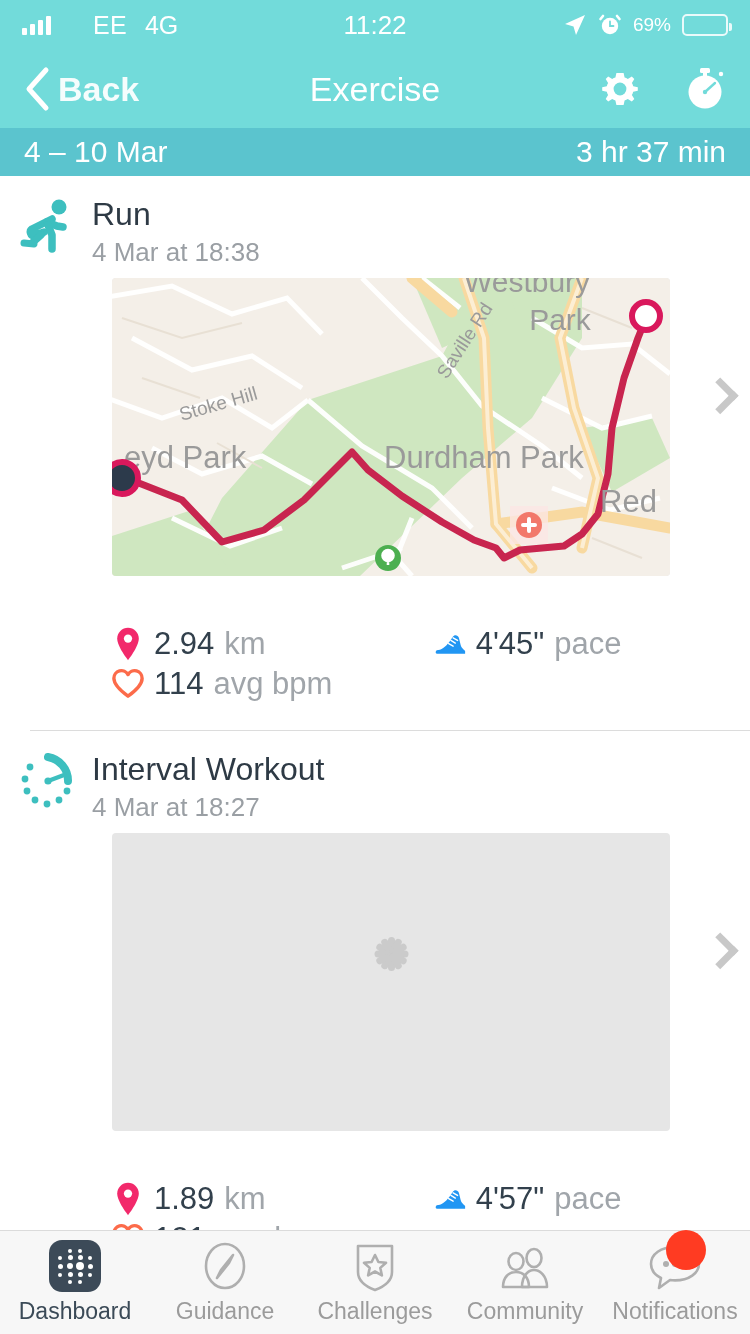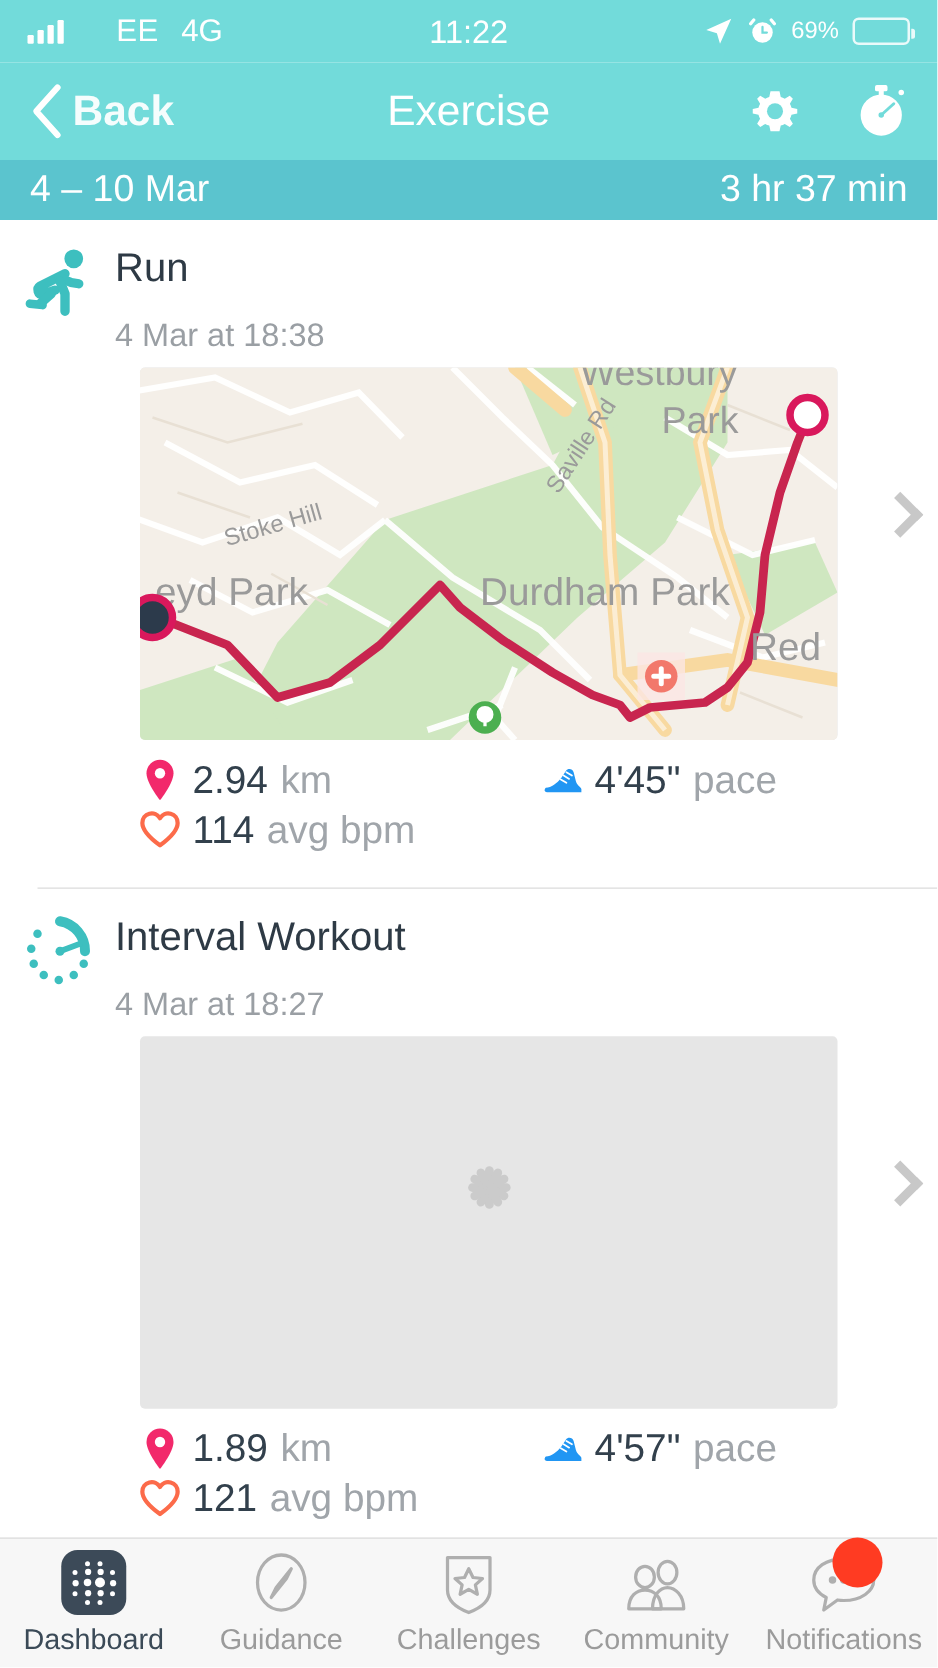--- a/index.html
+++ b/index.html
@@ -69,21 +69,21 @@
   
   .list{
     position:absolute; top:176px; bottom:104px; left:0; right:0;
     background:#fff; overflow:hidden;
   }
   .entry{position:relative; padding:0 0 0 0;}
   .entry-head{display:flex; align-items:flex-start; padding:18px 0 0 16px;}
   .entry-icon{width:64px; height:64px; flex:0 0 64px; margin-right:12px;}
   .entry-text{padding-top:2px;}
   .entry-title{font-size:32px; color:#2E3A45; line-height:1.15;}
-  .entry-sub{font-size:26px; color:#9A9FA4; margin-top:20px;}
+  .entry-sub{font-size:26px; color:#9A9FA4; margin-top:4px;}
 
   .entry-body{position:relative; padding:10px 80px 0 112px;}
   .chev{
     position:absolute; right:26px; top:50%; transform:translateY(-50%);
     width:26px; height:26px; border-right:7px solid #C8C8C8;
     border-top:7px solid #C8C8C8; transform-origin:center;
     rotate:45deg; margin-top:-30px;
   }
   .media{
     width:558px; height:298px; border-radius:4px; overflow:hidden;
@@ -93,21 +93,21 @@
 
   
   .spinner{position:relative; width:56px; height:56px;}
   .spinner i{
     position:absolute; left:50%; top:50%; width:7px; height:17px;
     background:#CBCBCB; border-radius:4px; transform-origin:50% 0;
     margin-left:-3.5px; margin-top:-28px;
   }
 
   
-  .stats{padding:14px 0 0 112px;}
+  .stats{padding:14px 0 0 112px;margin-top:36px;}
   .stat-row{display:flex; align-items:center; margin-bottom:4px;}
   .stat{display:flex; align-items:baseline; gap:10px;}
   .stat .ico{width:32px; height:36px; flex:0 0 32px; align-self:center;}
   .stat-val{font-size:31px; color:#32404C;}
   .stat-unit{font-size:31px; color:#A0A5AA;}
   .stat.pace{margin-left:168px;}
   .divider{height:1px; background:#DCDCDC; margin:28px 0 0 30px;}
 
   
   .tabbar{

